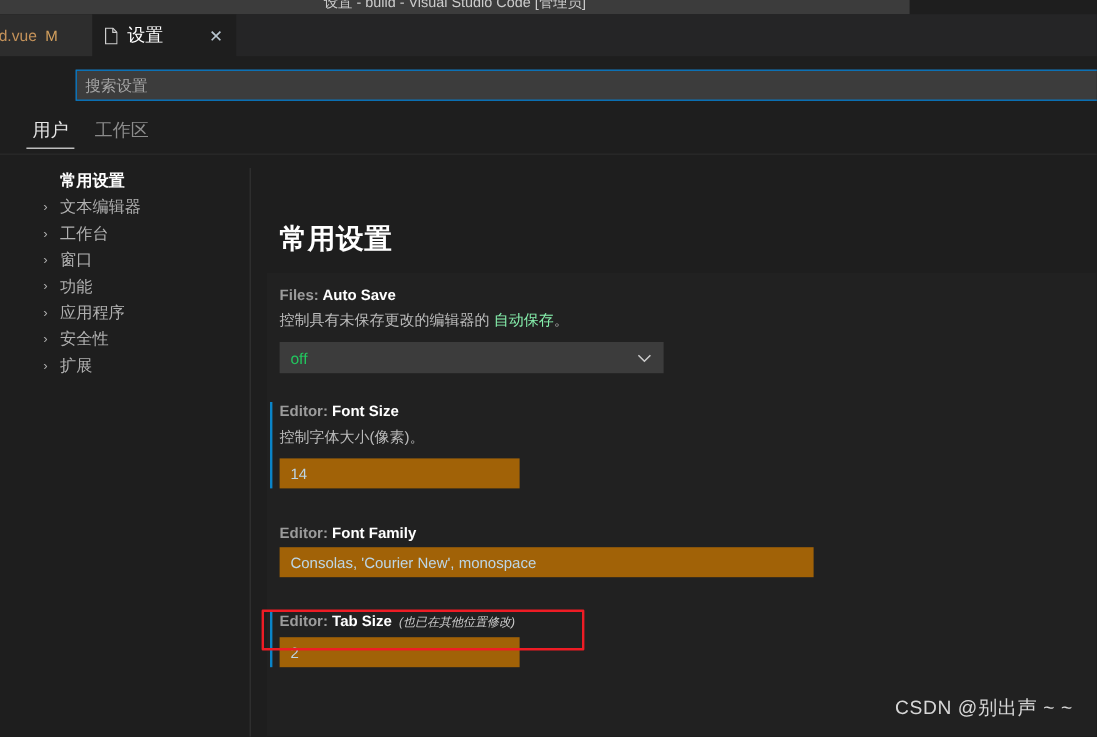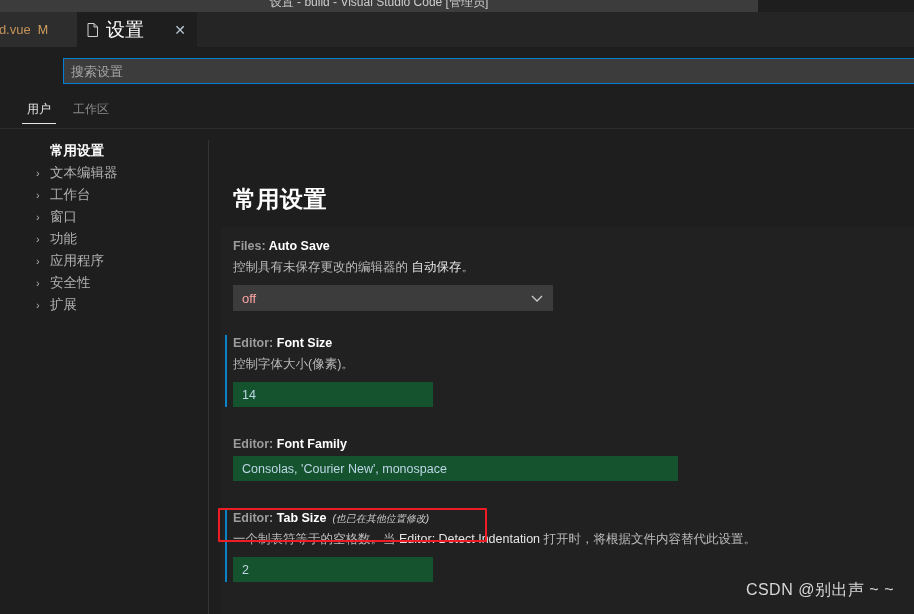--- a/index.html
+++ b/index.html
@@ -61,21 +61,21 @@
     color: #ffffff;
   }
   .tab-active .file-icon {
     display: inline-block;
     width: 11px; height: 14px;
     position: relative;
     margin-right: 8px;
     flex: 0 0 auto;
   }
   .tab-active .file-icon svg { display: block; }
-  .tab-active .tab-label { color: #ffffff; font-size: 19px; }
+  .tab-active .tab-label { color: #ffffff; font-size: 15px; }
   .tab-close {
     position: absolute; right: 9px; top: 50%;
     transform: translateY(-50%);
     width: 16px; height: 16px;
     display: flex; align-items: center; justify-content: center;
     color: #b9c6d0;
     font-size: 14px;
     line-height: 1;
   }
   .tabbar-rest {
@@ -108,21 +108,21 @@
   }
   .search-input::placeholder { color: #a6a6a6; }
 
   
   .scope-tabs {
     position: absolute; top: 51px; left: 22px;
     display: flex; align-items: flex-end;
     height: 26px;
   }
   .scope-tab {
-    font-size: 12px;
+    font-size: 15px;
     color: #8c8c8c;
     padding: 0 5px 5px 5px;
     margin-right: 12px;
     border-bottom: 1px solid transparent;
   }
   .scope-tab.active {
     color: #e7e7e7;
     border-bottom: 1px solid #e7e7e7;
   }
   .scope-divider {
@@ -212,42 +212,42 @@
     margin-left: 6px;
   }
   .setting-desc {
     font-size: 12.5px;
     color: #bbbbbb;
     line-height: 18px;
     margin-bottom: 9px;
     white-space: nowrap;
   }
   .setting-desc a, .setting-desc .link {
-    color: #e5e5e5;
+    color: #86efac;
     text-decoration: none;
   }
   .setting-select {
     width: 320px; height: 26px;
     background: #3c3c3c;
     border: none;
-    color: #fca5a5;
+    color: #22c55e;
     font-size: 13px;
     font-family: "Liberation Sans", sans-serif;
     padding: 0 9px;
     display: flex; align-items: center;
     position: relative;
   }
   .setting-select .chev {
     position: absolute; right: 10px; top: 50%;
     transform: translateY(-50%);
     color: #cccccc;
   }
   .setting-input {
     height: 25px;
-    background: #14532d;
+    background: #a16207;
     border: none;
     color: #bdd6e6;
     font-size: 12.5px;
     font-family: "Liberation Sans", sans-serif;
     padding: 0 9px;
     outline: none;
     display: block;
   }
   .w-200 { width: 200px; }
   .w-421 { width: 445px; }
@@ -400,23 +400,20 @@
           <input class="setting-input w-421" type="text" value="Consolas, 'Courier New', monospace" style="">
         </div>
 
         <div class="gap-c"></div>
 
         <div class="setting-row">
           <div class="setting-indicator"></div>
           <div class="setting-title">
             <span class="prefix">Editor: </span><span class="name">Tab Size</span><span class="modified-note">(也已在其他位置修改)</span>
           </div>
-          <div class="setting-desc">
-            <span>一个制表符等于的空格数。当 </span><span class="link">Editor: Detect Indentation</span><span> 打开时，将根据文件内容替代此设置。</span>
-          </div>
           <input class="setting-input w-200" type="text" value="2" style="">
         </div>
 
       </div>
     </div>
   </div>
 
   <div class="annotation-box"></div>
 
   <div class="watermark">CSDN @别出声 ~ ~</div>

